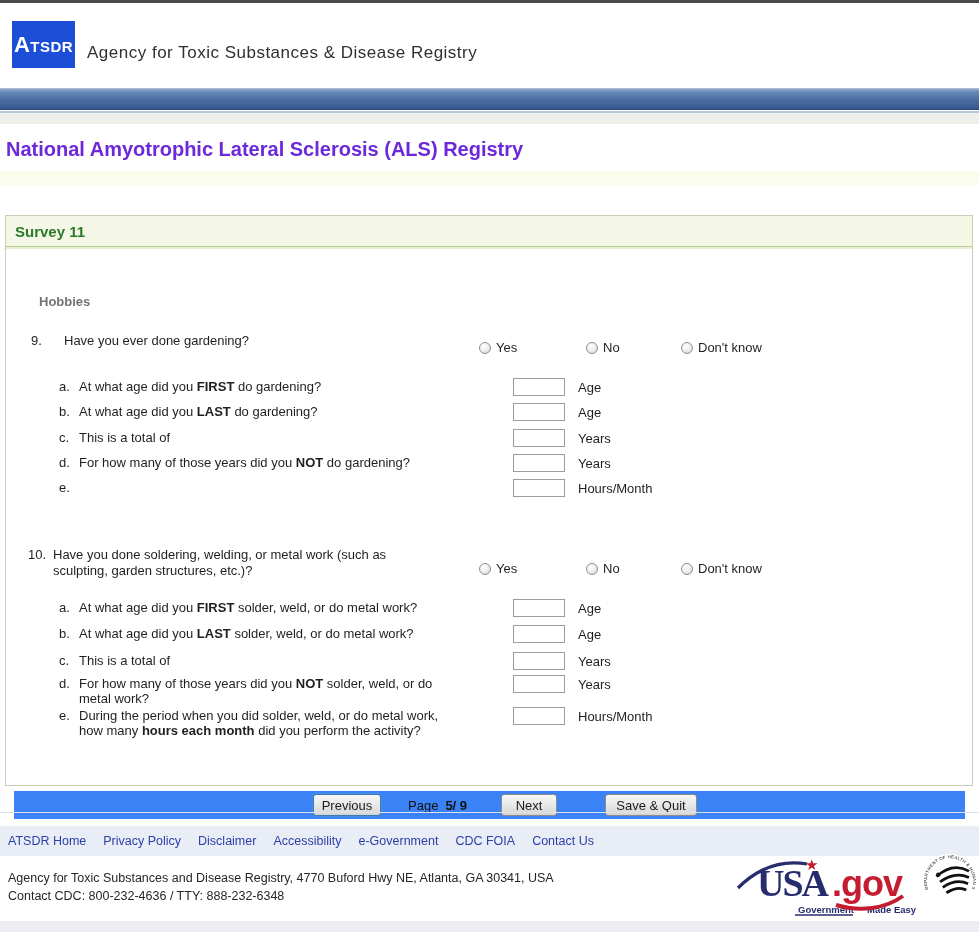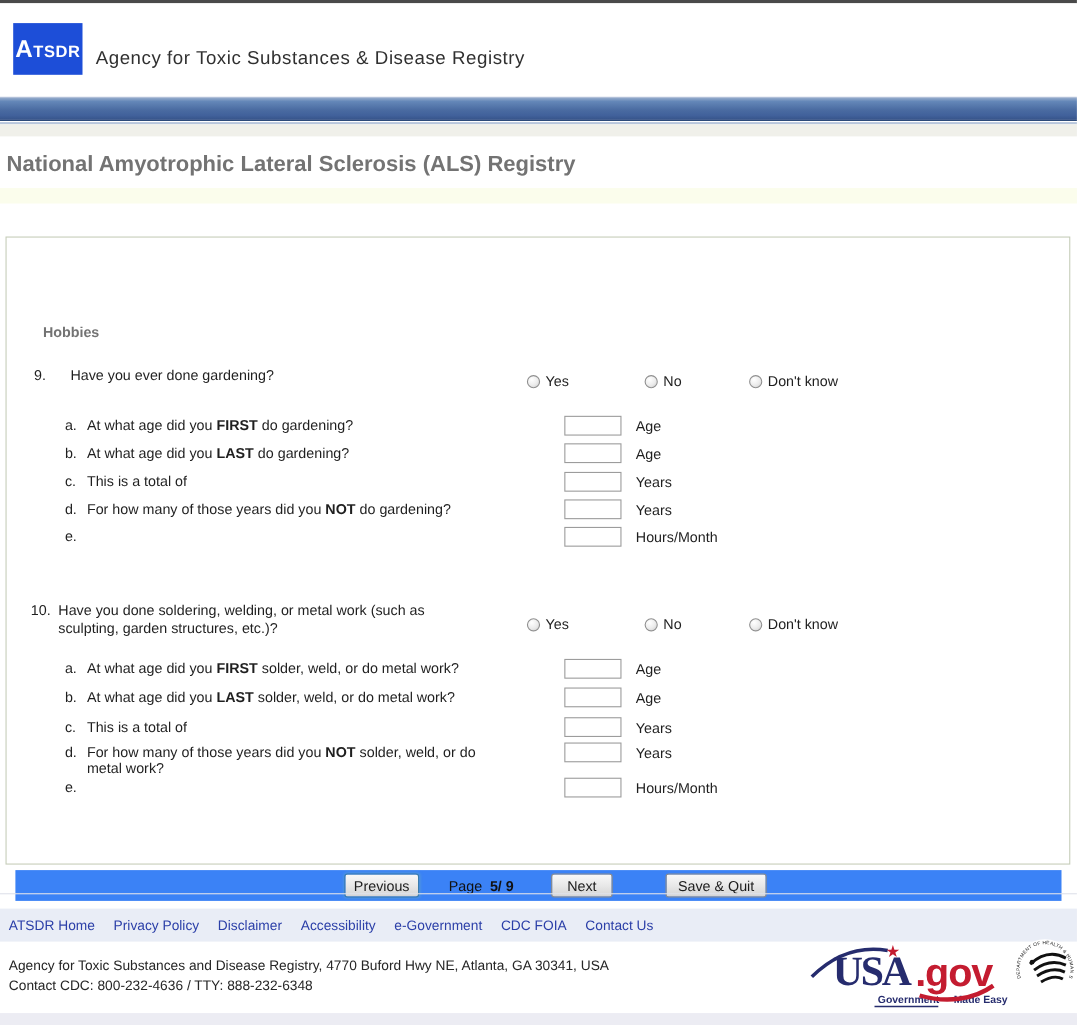--- a/index.html
+++ b/index.html
@@ -17,21 +17,21 @@
   .logo-text { display:block; font-weight:bold; font-size:15px; letter-spacing:.5px; }
   .logo-text::first-letter { font-size:22px; }
   .agency-name { position:absolute; left:87px; top:40px; font-size:17px; color:#303030; letter-spacing:.5px; }
 
   .nav-bar  { position:absolute; left:0; top:88px; width:100%; height:22px;
               background:linear-gradient(#93aacb 0%, #6487b8 16%, #4a6ba1 55%, #41619b 80%, #365389 100%);
               border-top:1px solid #a9bad4; border-bottom:1px solid #2c4a79; }
   .nav-line { position:absolute; left:0; top:111px; width:100%; height:2px; background:#b7c6dc; }
   .nav-pale { position:absolute; left:0; top:113px; width:100%; height:11px; background:#f0f0ea; }
 
-  .page-title { position:absolute; left:6px; top:138px; font-size:20px; font-weight:bold; color:#737373;text-align:right; }
+  .page-title { position:absolute; left:6px; top:138px; font-size:20px; font-weight:bold; color:#6d28d9;text-align:right; }
   .title-band { position:absolute; left:0; top:171px; width:100%; height:14px; background:#fbfdec; }
 
   
   .survey-box { position:absolute; left:5px; top:215px; width:968px; height:571px;
                 background:#fff; border:1px solid #c6cdb9; }
   .survey-header { position:absolute; left:0; top:0; width:100%; height:31px; background:#f4f7e6;
                    border-bottom:1px solid #b9cf92; box-shadow:0 2px 0 #e9f0d8; }
   .survey-title  { position:absolute; left:9px; top:7px; font-size:15px; font-weight:bold; color:#2a7a2a; }
   .section-heading { position:absolute; left:33px; top:78px; font-size:13px; font-weight:bold; color:#737373; }
 
@@ -94,20 +94,23 @@
   <div class="agency-name">Agency for Toxic Substances &amp; Disease Registry</div>
 </div>
 <div class="nav-bar"></div>
 <div class="nav-line"></div>
 <div class="nav-pale"></div>
 
 <h1 class="page-title">National Amyotrophic Lateral Sclerosis (ALS) Registry</h1>
 <div class="title-band"></div>
 
 <div class="survey-box" id="survey-box">
+  <div class="survey-header">
+    <div class="survey-title">Survey 11</div>
+  </div>
   <div class="section-heading">Hobbies</div>
 
   <div class="pager-bar">
     <button class="btn btn-prev">Previous</button>
     <span class="page-ind"><span>Page</span><b>5/ 9</b></span>
     <button class="btn btn-next">Next</button>
     <button class="btn btn-save">Save &amp; Quit</button>
   </div>
 <div class="q-num" style="left: 25px; top: 117px;">9.</div>
     <div class="q-text" style="left: 58px; top: 117px;">Have you ever done gardening?</div>
@@ -150,20 +153,22 @@
     <div class="subq-letter" style="left: 53px; top: 437px;">c.</div>
     <div class="subq-text" style="left: 73px; top: 437px;">This is a total of</div>
     <input class="subq-input" type="text" value="" style="left: 507px; top: 436px;">
     <div class="subq-unit" style="left: 572px; top: 438px;">Years</div>
     <div class="subq-letter" style="left: 53px; top: 460px;">d.</div>
     <div class="subq-text" style="left: 73px; top: 460px;">For how many of those years did you <b>NOT</b> solder, weld, or do
 metal work?</div>
     <input class="subq-input" type="text" value="" style="left: 507px; top: 459px;">
     <div class="subq-unit" style="left: 572px; top: 461px;">Years</div>
     <div class="subq-letter" style="left: 53px; top: 492px;">e.</div>
+    <div class="subq-text" style="left: 73px; top: 492px;">During the period when you did solder, weld, or do metal work,
+how many <b>hours each month</b> did you perform the activity?</div>
     <input class="subq-input" type="text" value="" style="left: 507px; top: 491px;">
     <div class="subq-unit" style="left: 572px; top: 493px;">Hours/Month</div>
   </div>
 
 <div class="footer-rule"></div>
 <div class="footer-links" id="footer-links">
     <a class="footer-link">ATSDR Home</a>
     <a class="footer-link">Privacy Policy</a>
     <a class="footer-link">Disclaimer</a>
     <a class="footer-link">Accessibility</a>

